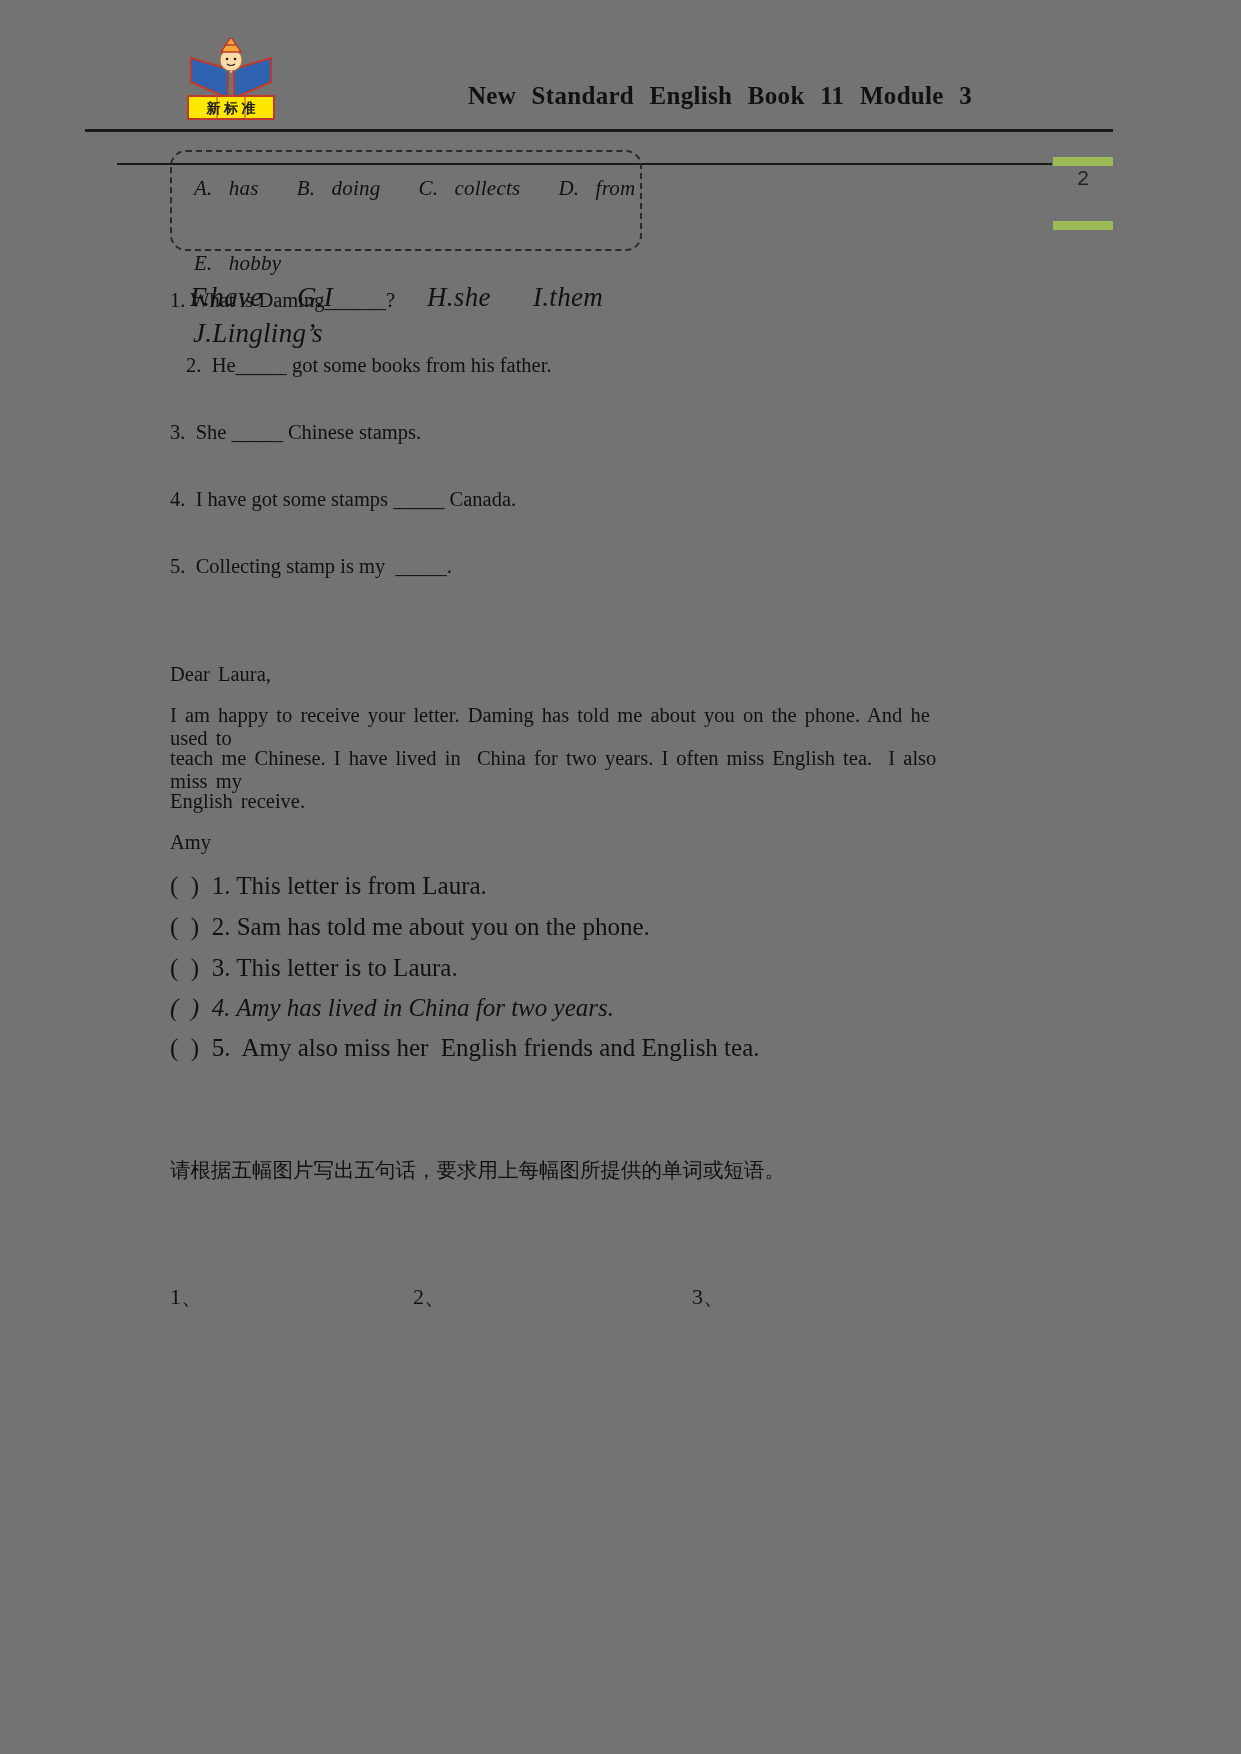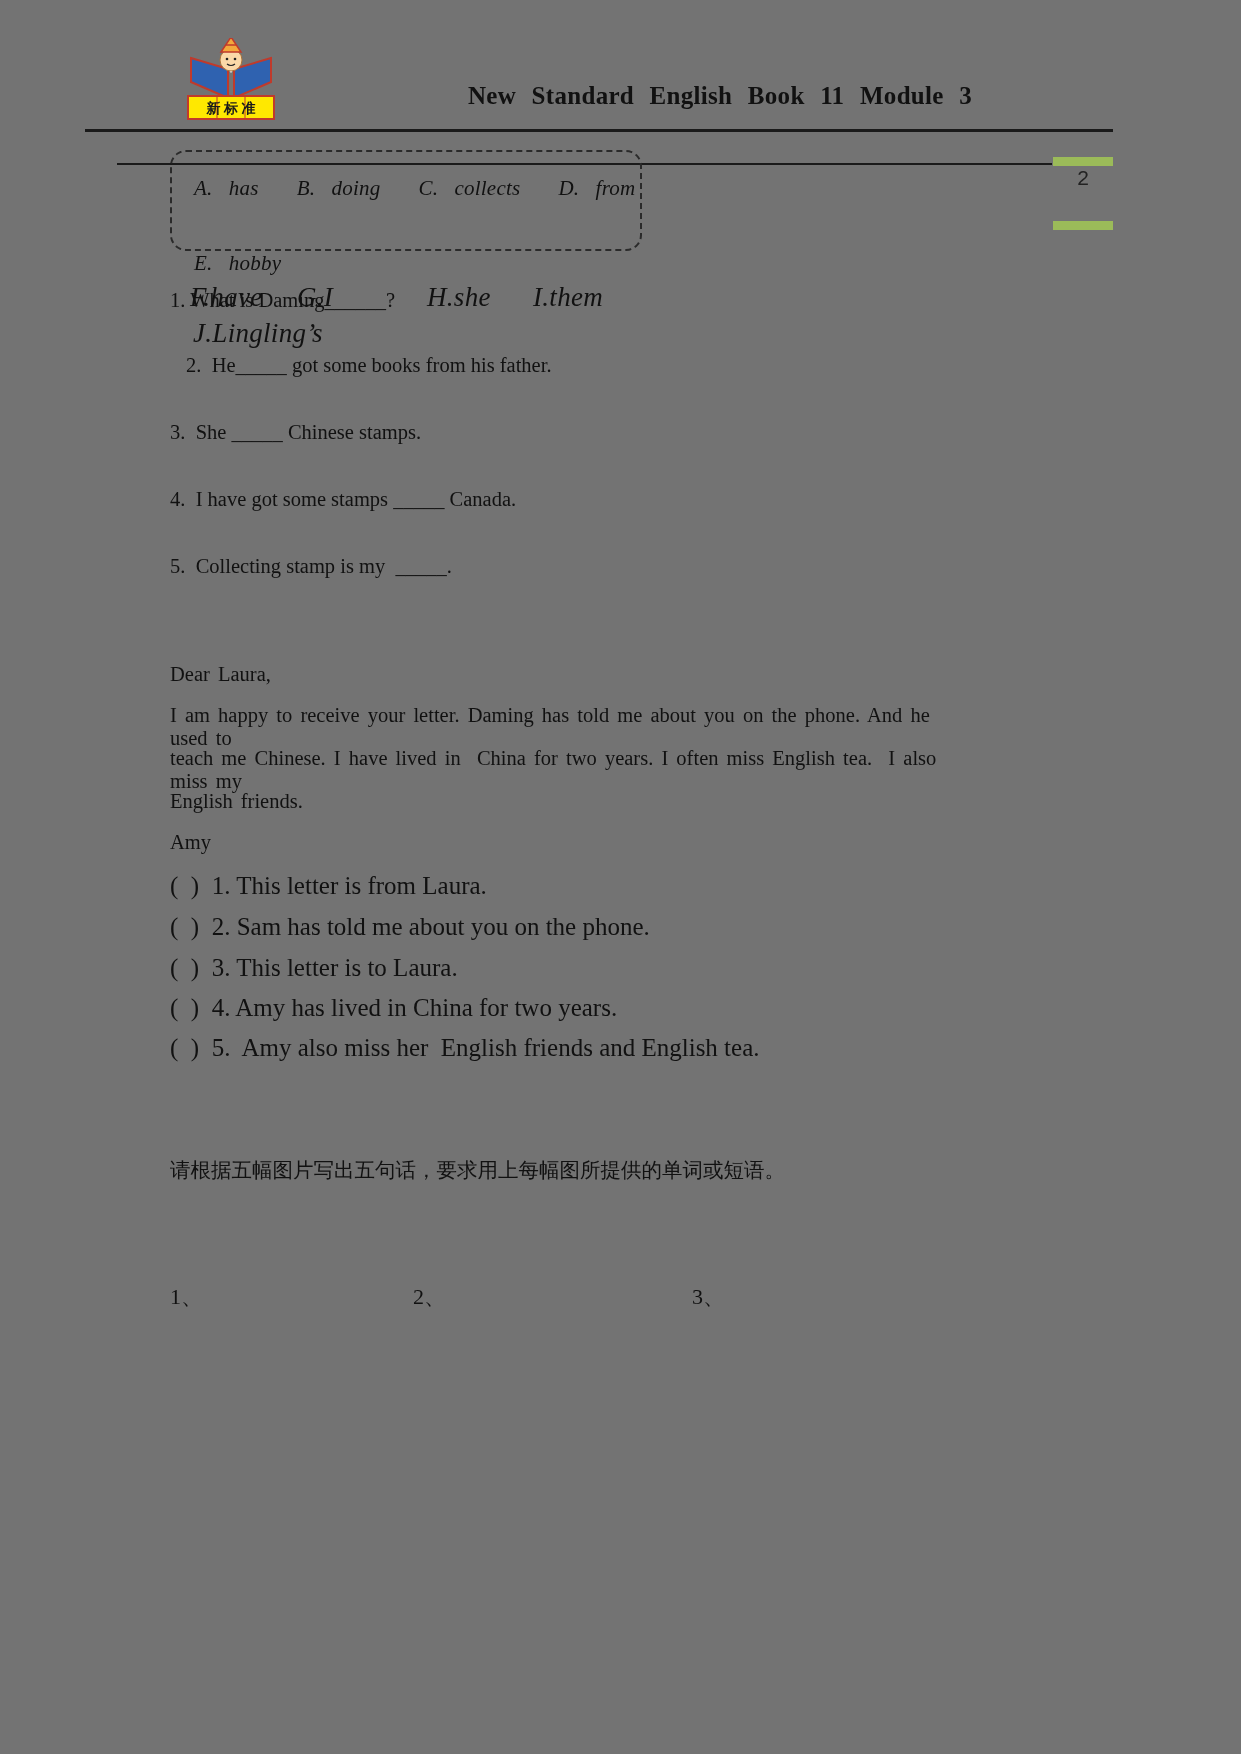--- a/index.html
+++ b/index.html
@@ -120,27 +120,27 @@
 
   <div class="abs q-line txt" style="left:170px; top:354px;margin-left:16px;">2.  He_____ got some books from his father.</div>
   <div class="abs q-line txt" style="left:170px; top:421px;">3.  She _____ Chinese stamps.</div>
   <div class="abs q-line txt" style="left:170px; top:488px;">4.  I have got some stamps _____ Canada.</div>
   <div class="abs q-line txt" style="left:170px; top:555px;">5.  Collecting stamp is my  _____.</div>
 
 
   <div class="abs letter-line txt" style="left:170px; top:663px;">Dear Laura,</div>
   <div class="abs letter-line txt" style="left:170px; top:704px; width:775px;">I am happy to receive your letter. Daming has told me about you on the phone. And he used to</div>
   <div class="abs letter-line txt" style="left:170px; top:747px; width:775px;">teach me Chinese. I have lived in  China for two years. I often miss English tea.  I also miss my</div>
-  <div class="abs letter-line txt" style="left:170px; top:790px; width:775px;">English friends.</div>
+  <div class="abs letter-line txt" style="left:170px; top:790px; width:775px;">English receive.</div>
   <div class="abs letter-line txt" style="left:170px; top:831px;">Amy</div>
 
   <div class="abs tf-item txt" style="left:170px; top:872px;">(  )  1. This letter is from Laura.</div>
   <div class="abs tf-item txt" style="left:170px; top:913px;">(  )  2. Sam has told me about you on the phone.</div>
   <div class="abs tf-item txt" style="left:170px; top:954px;">(  )  3. This letter is to Laura.</div>
-  <div class="abs tf-item txt" style="left:170px; top:994px;">(  )  4. Amy has lived in China for two years.</div>
+  <div class="abs tf-item txt" style="left:170px; top:994px;font-style:italic;">(  )  4. Amy has lived in China for two years.</div>
   <div class="abs tf-item txt" style="left:170px; top:1034px;">(  )  5.  Amy also miss her  English friends and English tea.</div>
 
   <div class="abs sec-heading txt" style="left:170px; top:1156px;">请根据五幅图片写出五句话，要求用上每幅图所提供的单词或短语。</div>
 
   <div class="abs slot-num txt" style="left:170px; top:1282px;">1、</div>
   <div class="abs slot-num txt" style="left:413px; top:1282px;">2、</div>
   <div class="abs slot-num txt" style="left:692px; top:1282px;">3、</div>
 
 </div>
 

